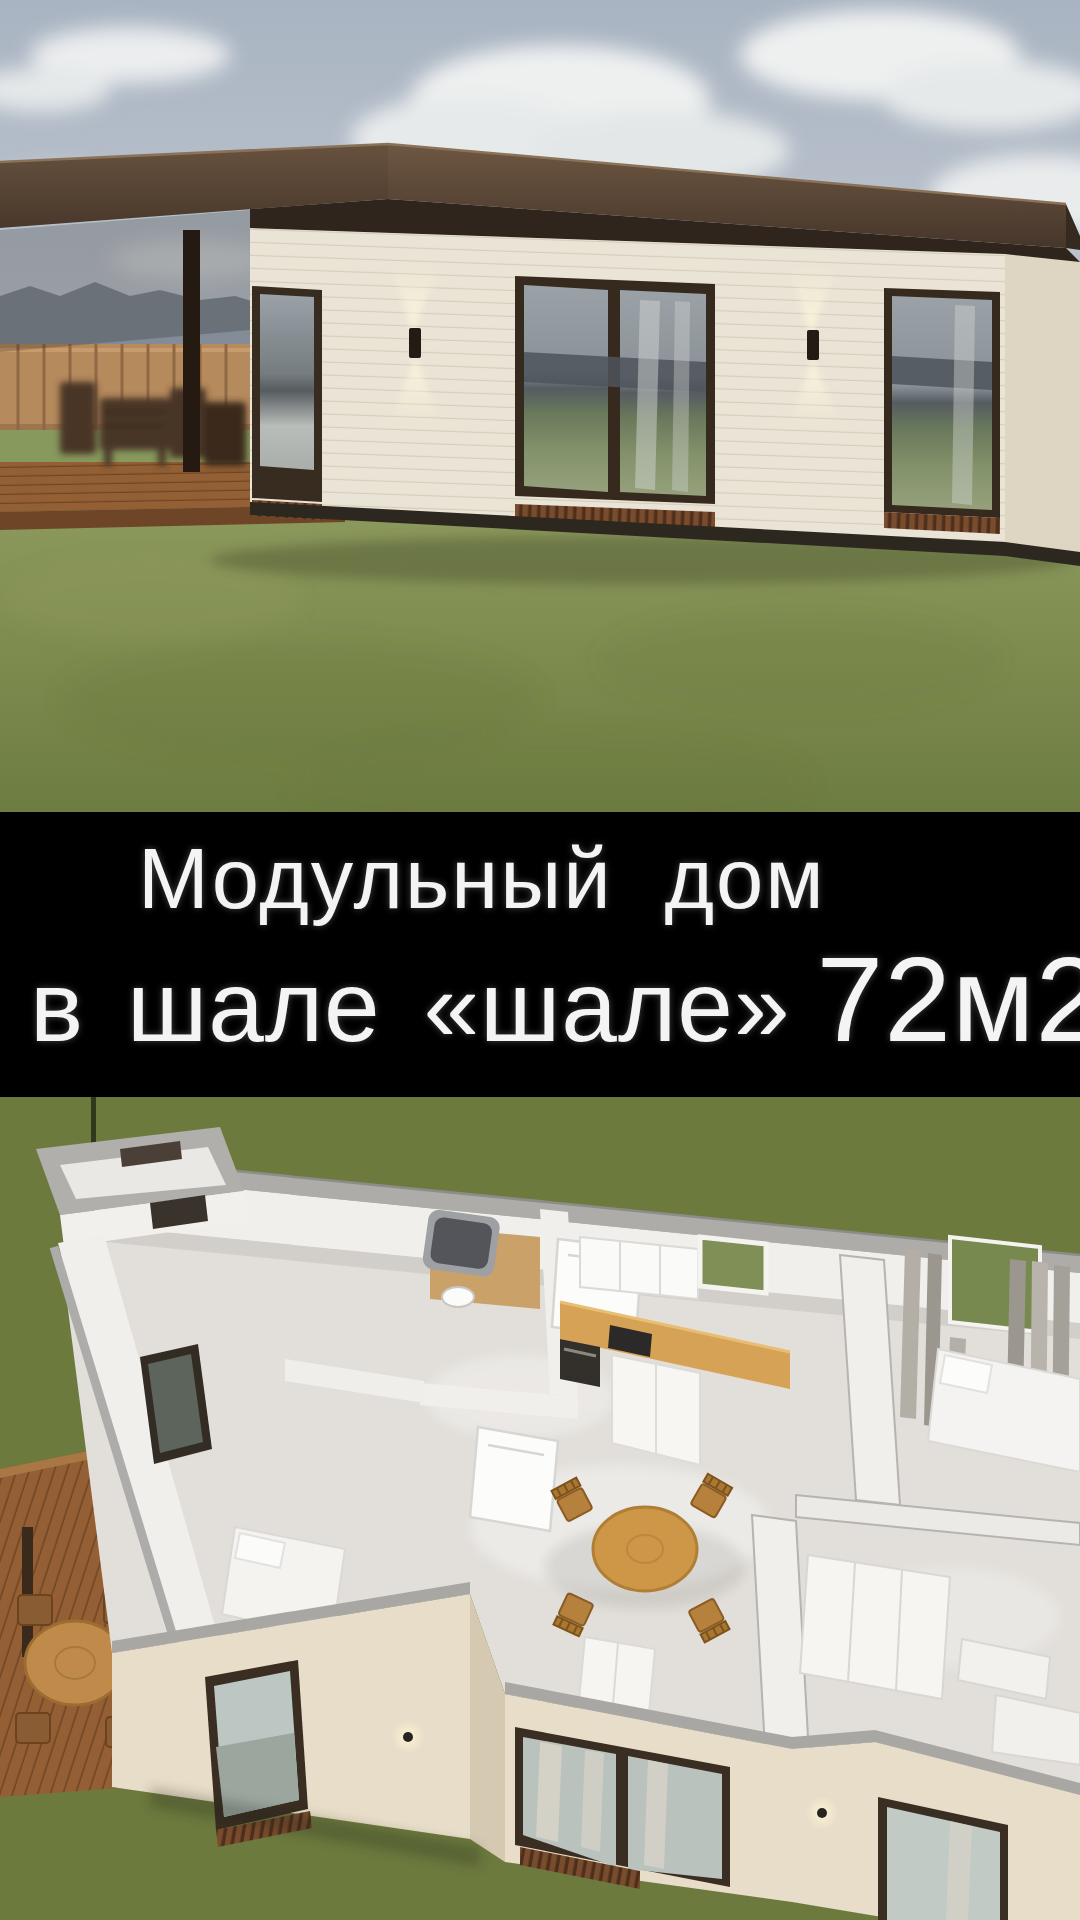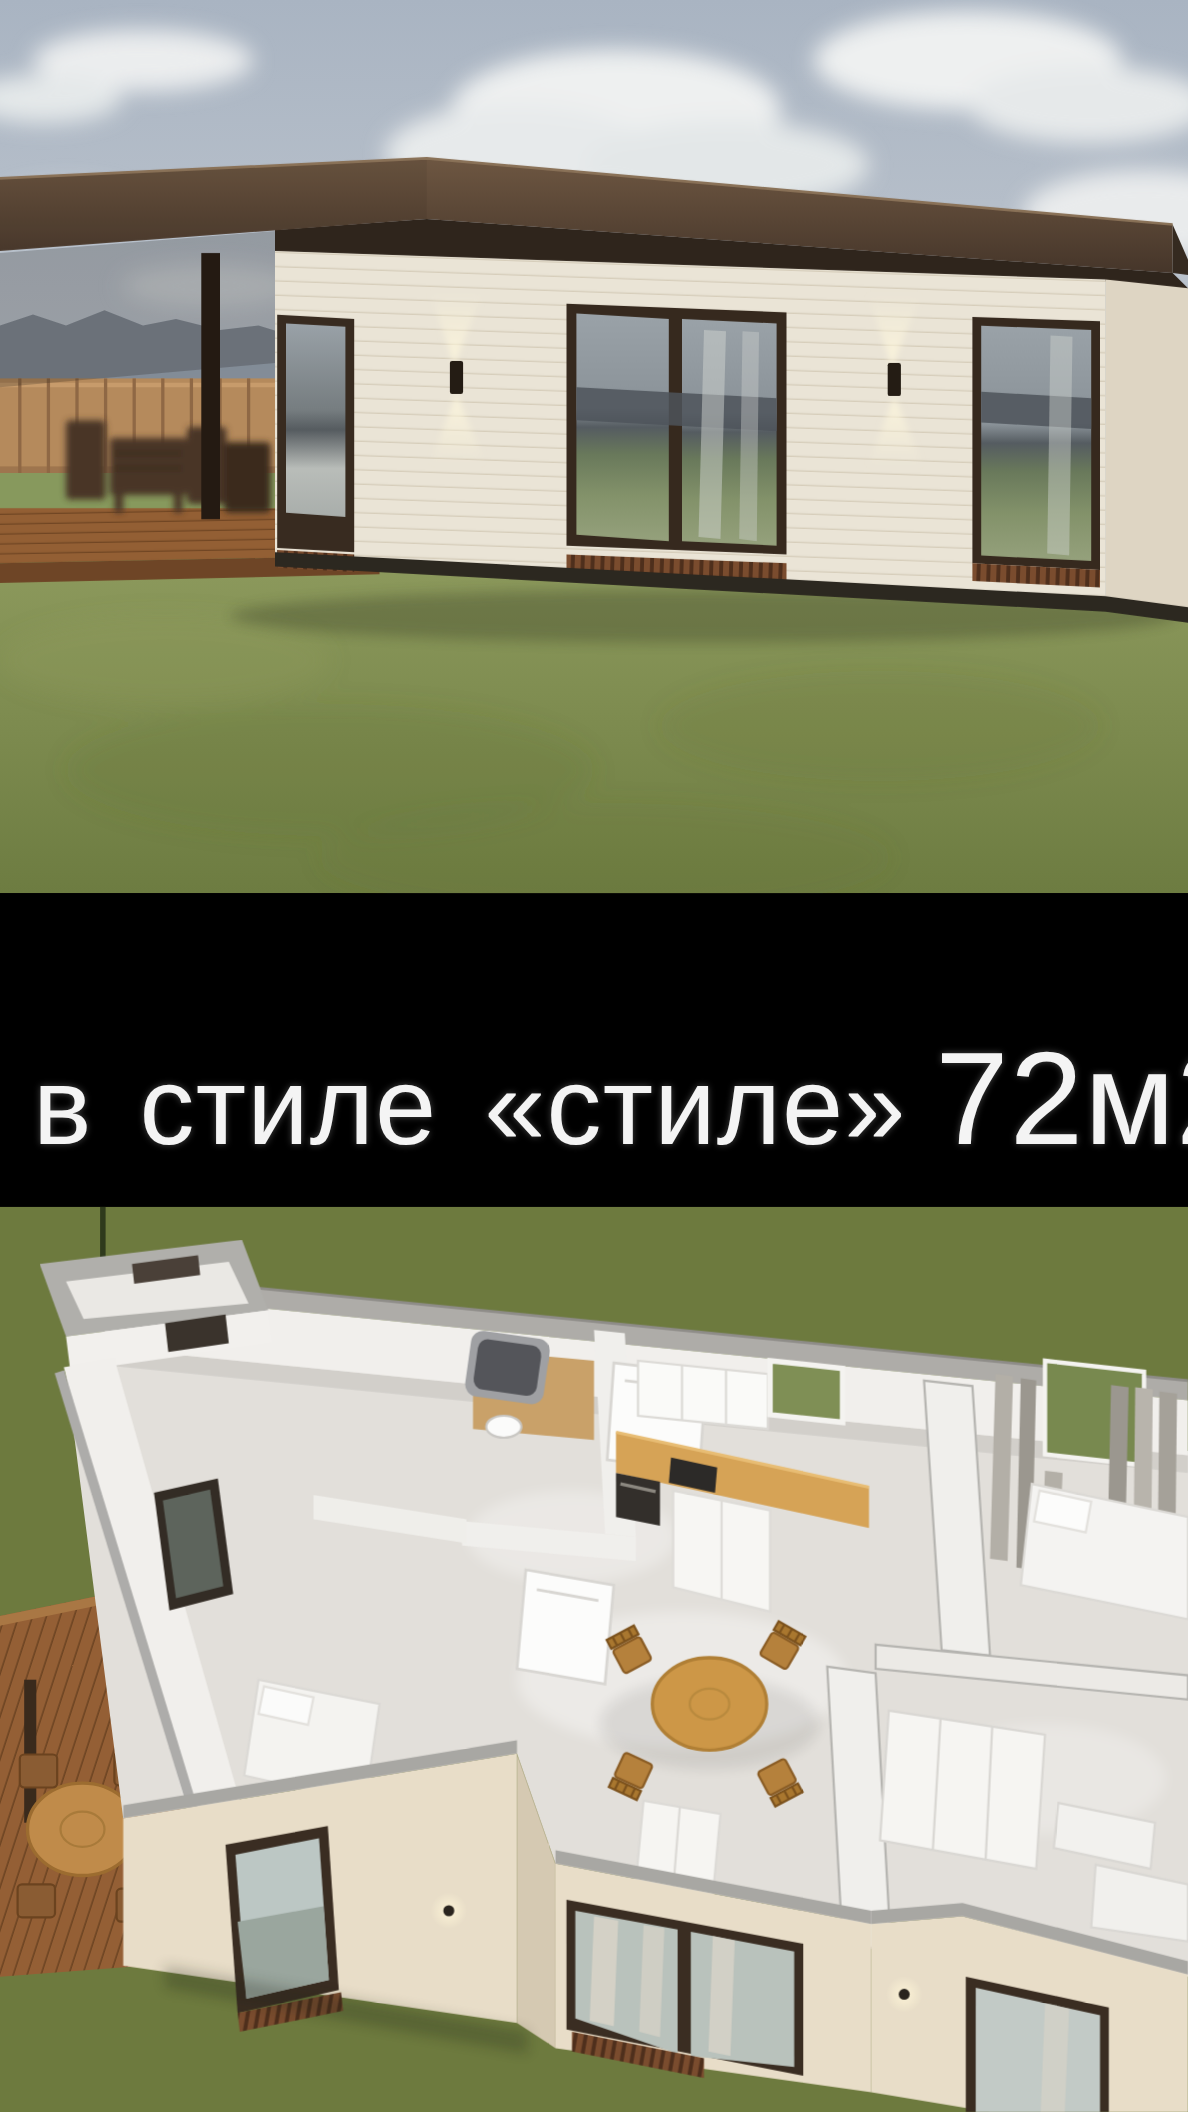--- a/index.html
+++ b/index.html
@@ -198,21 +198,22 @@
         <path d="M1066,204 L1080,236 L1080,250 L1066,248 Z" fill="#352a20"></path>
         <path d="M0,162 L388,144 L1066,204" stroke="#8a7258" stroke-width="2.5" fill="none"></path>
       </g>
 
       <path d="M250,502 L1005,542 L1080,552 L1080,566 L1005,556 L250,515 Z" fill="#2c2820"></path>
     </g>
   </svg>
   </section>
 
   <section id="banner">
-    <div class="cap-line2"><span class="small">в стиле «стиле»</span><span class="big">72м2</span></div>
+    <div class="cap-line1">Модульный дом</div>
+    <div class="cap-line2"><span class="small">в шале «шале»</span><span class="big">72м2</span></div>
   </section>
 
   <section class="scene" id="scene-bottom">
   <svg viewBox="0 0 1080 823" width="1080" height="823">
     <defs>
       <pattern id="deckp2" width="12" height="40" patternUnits="userSpaceOnUse" patternTransform="rotate(18)">
         <rect width="12" height="40" fill="#945f35"></rect>
             <line x1="11.3" y1="0" x2="11.3" y2="40" stroke="#6e4523" stroke-width="1.6"></line>
       </pattern>
       <pattern id="slats2" width="9" height="22" patternUnits="userSpaceOnUse" patternTransform="rotate(10)">

